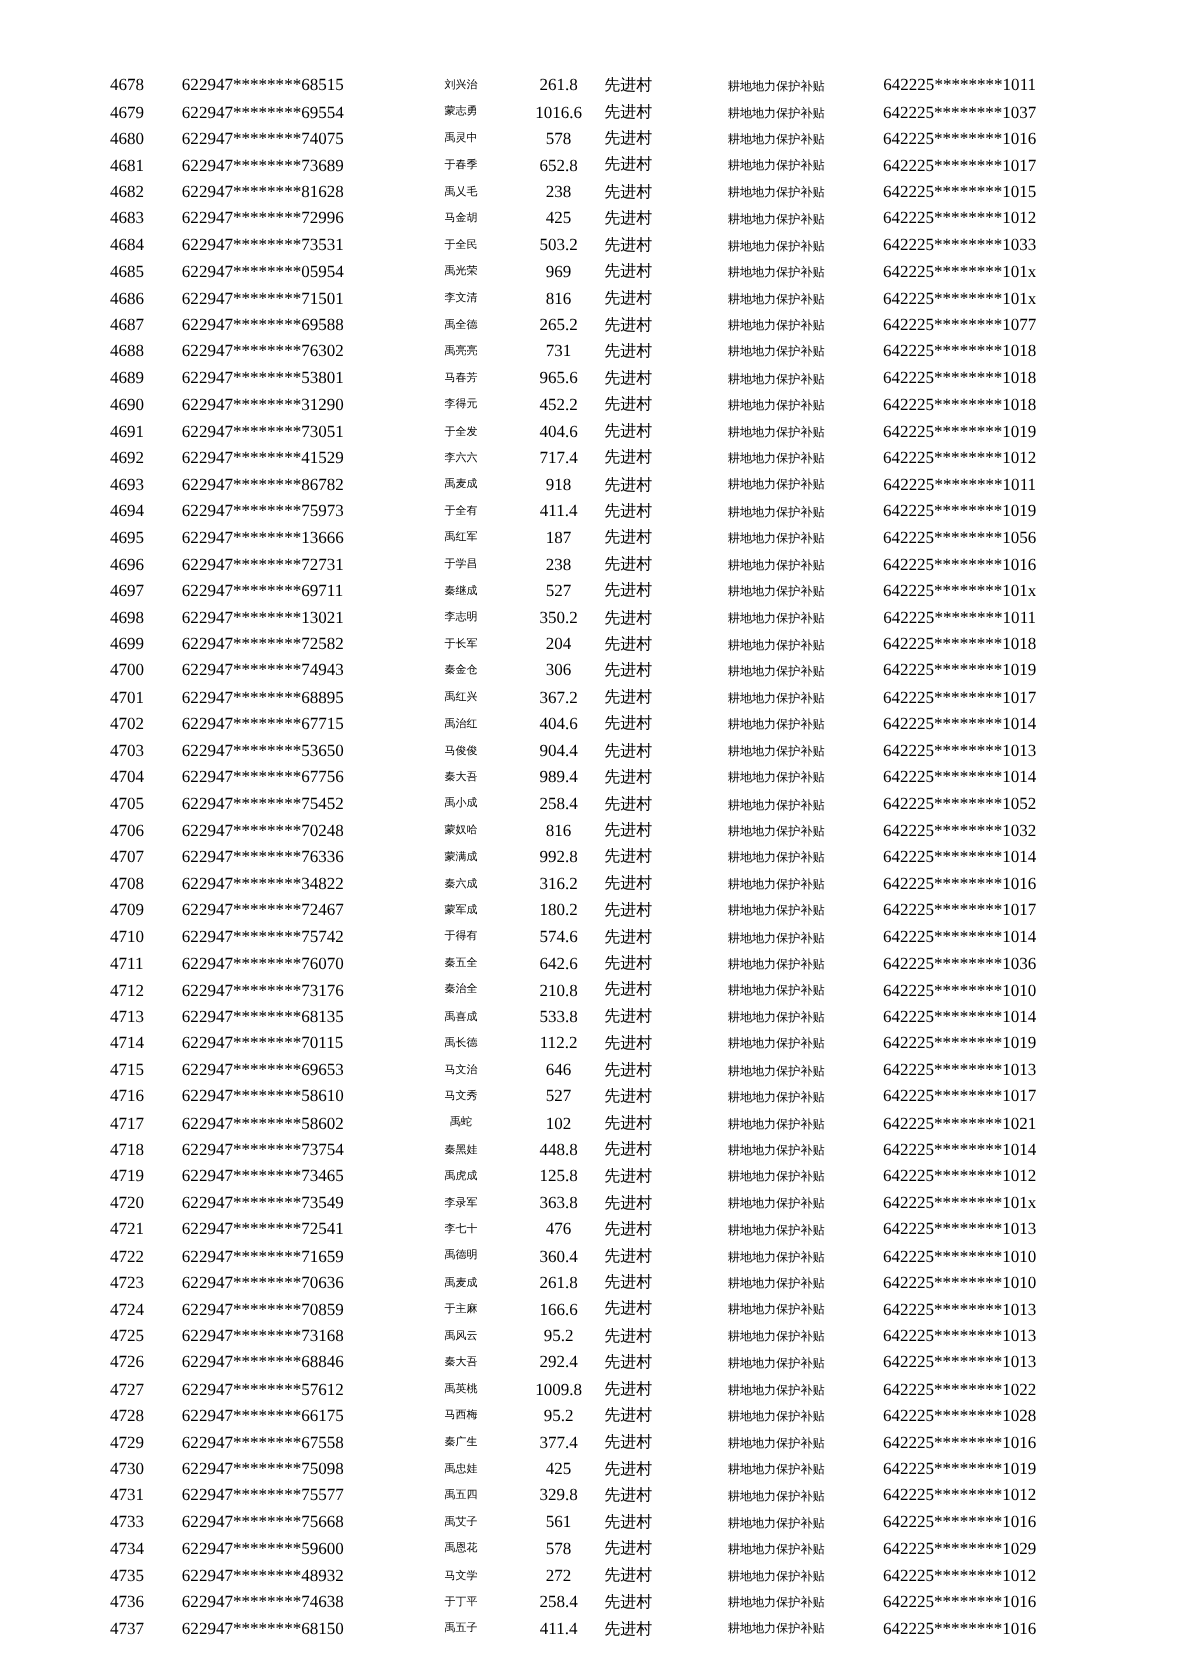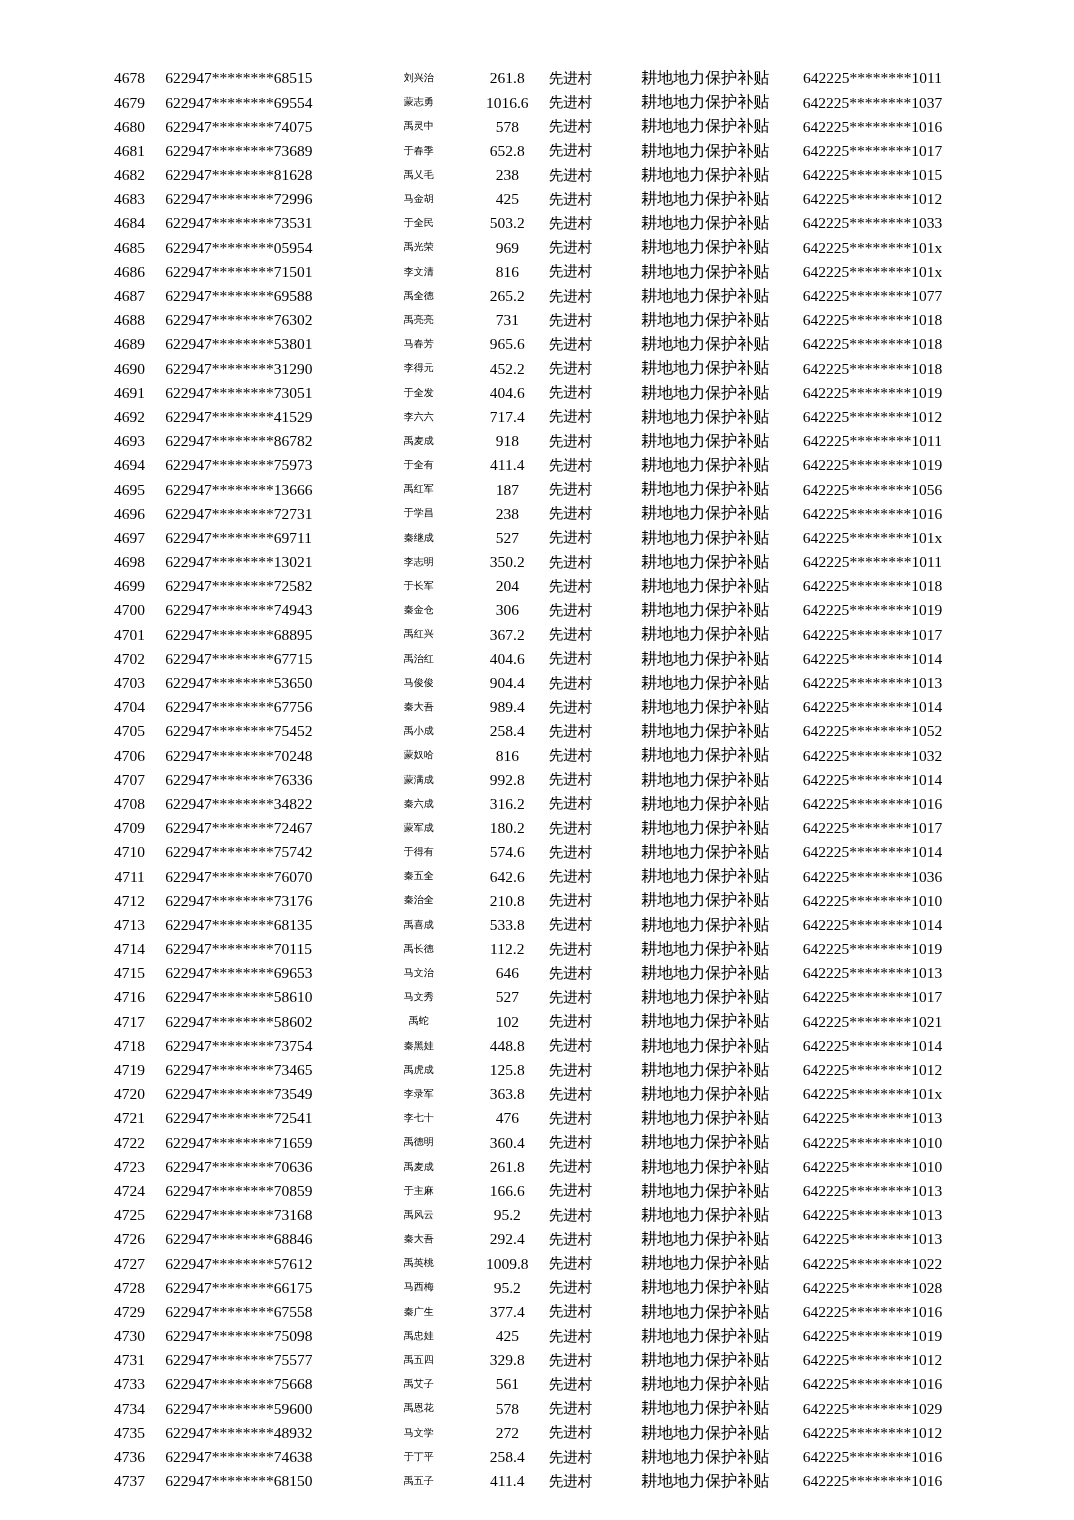--- a/index.html
+++ b/index.html
@@ -31,21 +31,20 @@
     line-height: 1.0;
   }
   table.records td {
     padding: 0;
     height: 24.2px;
     vertical-align: middle;
     white-space: nowrap;
   }
   .c-seq {
     width: 60px;
-    text-align: center;
   }
   .c-id {
     width: 208px;
     text-align: left;
     padding-left: 6px !important;
   }
   .c-name {
     width: 96px;
     text-align: center;
     font-family: "DejaVu Sans", "Liberation Sans", sans-serif;
@@ -59,21 +58,21 @@
   .c-village {
     width: 78px;
     text-align: left;
     font-family: "DejaVu Sans", "Liberation Sans", sans-serif;
     font-size: 14.5px;
   }
   .c-subsidy {
     width: 160px;
     text-align: center;
     font-family: "DejaVu Sans", "Liberation Sans", sans-serif;
-    font-size: 16px;
+    font-size: 11px;
   }
   .c-acct {
     width: 176px;
     text-align: center;
     padding-right: 2px !important;
   }
 </style>
 </head>
 <body>
 

